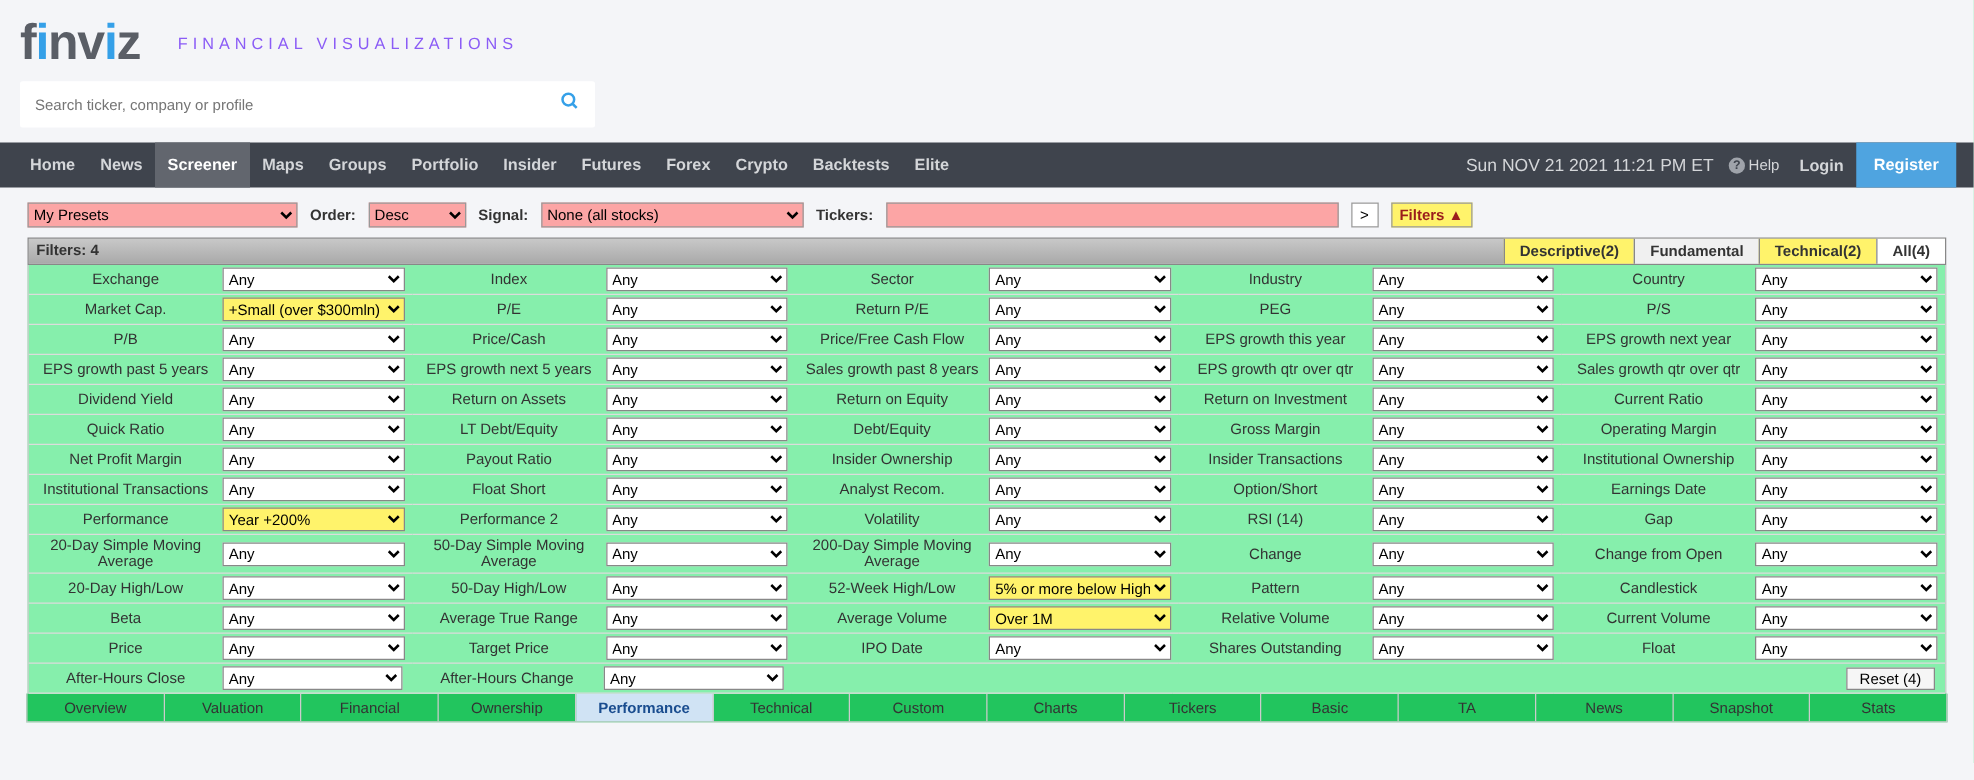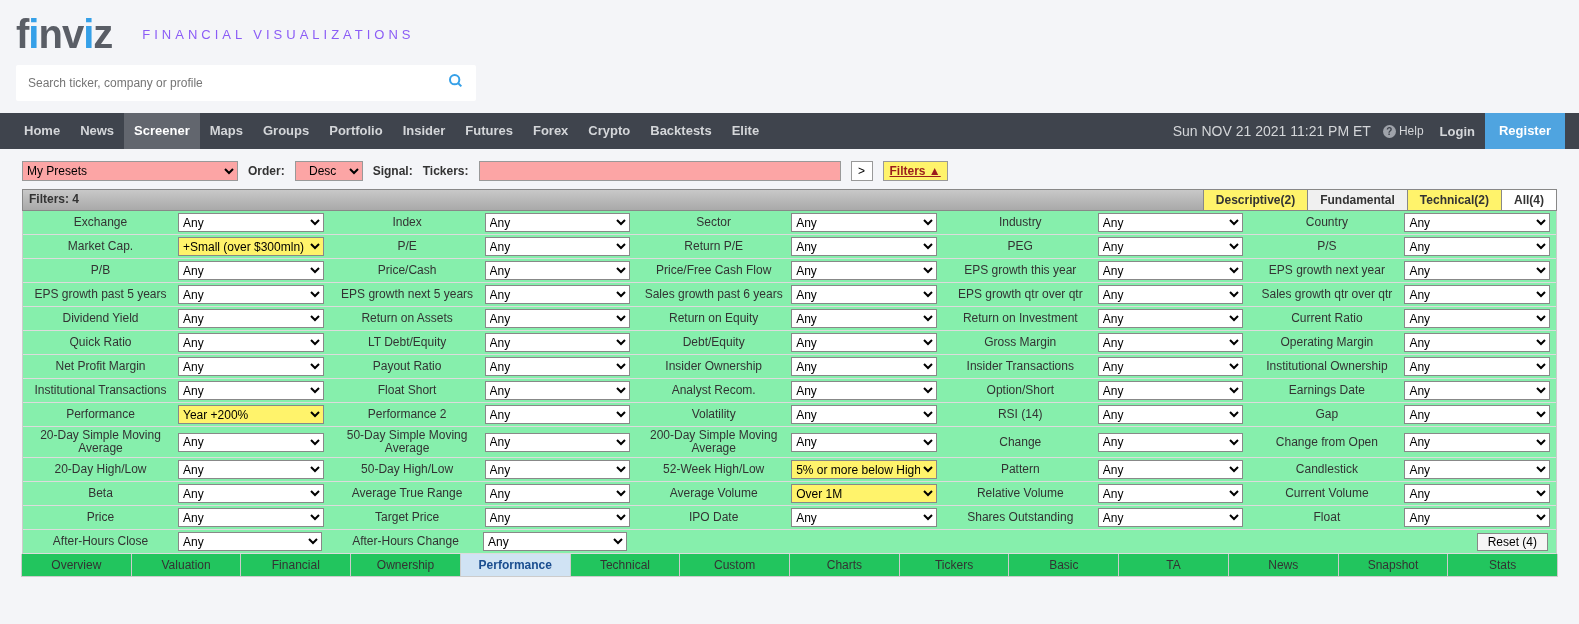--- a/index.html
+++ b/index.html
@@ -18,25 +18,25 @@
 .nav-time { font-size: 14px; color: #d4d6d9; margin-right: 6px; }
 .nav-help { color: #d4d6d9; font-size: 12px; cursor: pointer; margin: 0 6px; display: inline-flex; align-items: center; gap: 3px;}
 .nav-help-icon { display:inline-block; width:13px; height:13px; border-radius:50%; background:#9fa3aa; color:#3f444d; text-align:center; line-height:13px; font-size:10px; font-weight:bold;}
 .nav-login { padding: 0 10px; font-weight: bold; cursor: pointer; }
 .nav-register { background: #4fa4e0; color: #fff; padding: 0 14px; height: 36px; line-height: 36px; font-weight: bold; cursor: pointer; }
 .controls { display: flex; align-items: center; gap: 10px; padding: 12px 22px 8px; font-size: 12px; }
 .controls label { font-weight: bold; }
 .controls select, .controls input[type=text] { font-size: 12px; border: 1px solid #999; background: #fca5a5; height: 20px; }
 .presets-select { width: 216px; }
 .order-select { width: 284px; }
-.dir-select { width: 68px; text-align: center; }
+.dir-select { width: 78px; }
 .signal-select { width: 210px; }
 .tickers-input { width: 362px; height:20px; padding: 0 4px;}
 .go-btn { width: 22px; height: 20px; border: 1px solid #999; background: #fff; cursor: pointer; font-size:12px;}
-.filters-btn { background: #fff36b; border: 1px solid #999; padding: 1px 6px; font-size: 12px; font-weight: bold; color: #9b1c1c; cursor: pointer; height:20px;text-decoration:underline;}
+.filters-btn { background: #fff36b; border: 1px solid #999; padding: 1px 6px; font-size: 12px; font-weight: bold; color: #9b1c1c; cursor: pointer; height:20px;}
 .filters-bar { display: flex; align-items: stretch; margin: 0 22px; height: 22px; background: linear-gradient(#c8c8c8,#a9a9a9); border: 1px solid #888; font-size: 12px;}
 .filters-count { padding: 2px 6px; font-weight: bold; }
 .filters-spacer { flex: 1; }
 .tab { padding: 2px 12px; border-left: 1px solid #888; background: #f0f0f0; cursor: pointer; font-weight: bold; display:flex; align-items:center;}
 .tab.hl { background: #fff36b; }
 .tab.active { background: #fff; }
 .filter-grid { margin: 0 22px; border-left: 1px solid #ccc; border-right: 1px solid #ccc; background:#86efac;}
 .filter-row { display: flex; }
 .filter-cell { flex: 1; display: flex; align-items: center; border-bottom: 1px solid #dcdcdc; min-height: 24px; }
 .filter-label { width: 155px; text-align: center; font-size: 12px; padding: 2px 4px; line-height: 1.1; }
@@ -86,20 +86,21 @@
     <div class="nav-help"><span class="nav-help-icon">?</span> Help</div>
     <div class="nav-login">Login</div>
     <div class="nav-register">Register</div>
   </div>
 
 <div class="controls">
   <select class="presets-select"><option>My Presets</option></select>
   <label>Order:</label>
   <select class="dir-select"><option>Desc</option></select>
   <label>Signal:</label>
+  <select class="signal-select"><option>None (all stocks)</option></select>
   <label>Tickers:</label>
   <input type="text" class="tickers-input" style="">
   <button class="go-btn">&gt;</button>
   <button class="filters-btn">Filters ▲</button>
 </div>
 
 <div class="filters-bar">
   <div class="filters-count">
     <span>Filters:</span> <span>4</span>
   </div>
@@ -182,21 +183,21 @@
     <div class="filter-row">
       <div class="filter-cell">
         <div class="filter-label">EPS growth past 5 years</div>
         <div class="filter-select"><select><option>Any</option></select></div>
       </div>
       <div class="filter-cell">
         <div class="filter-label">EPS growth next 5 years</div>
         <div class="filter-select"><select><option>Any</option></select></div>
       </div>
       <div class="filter-cell">
-        <div class="filter-label">Sales growth past 6 years</div>
+        <div class="filter-label">Sales growth past 8 years</div>
         <div class="filter-select"><select><option>Any</option></select></div>
       </div>
       <div class="filter-cell">
         <div class="filter-label">EPS growth qtr over qtr</div>
         <div class="filter-select"><select><option>Any</option></select></div>
       </div>
       <div class="filter-cell">
         <div class="filter-label">Sales growth qtr over qtr</div>
         <div class="filter-select"><select><option>Any</option></select></div>
       </div>

